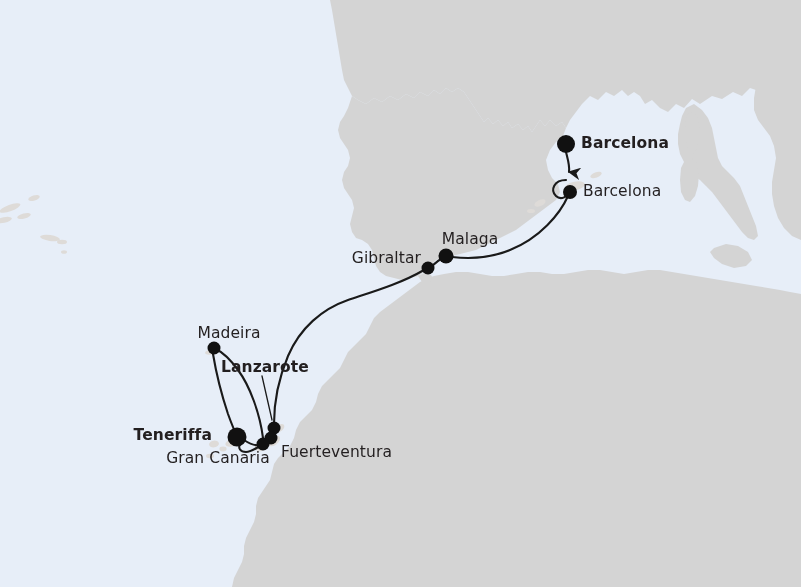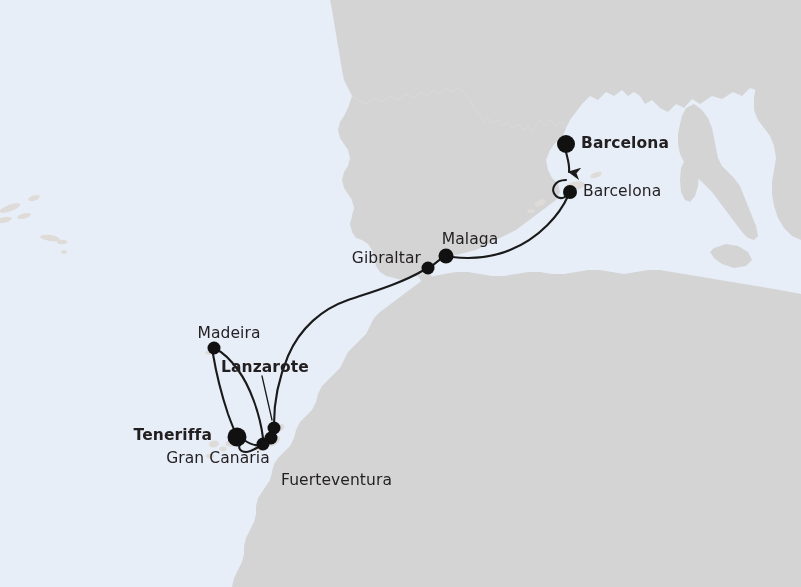--- a/index.html
+++ b/index.html
@@ -227,18 +227,18 @@
 
   </svg>
 
   <div id="port-labels">
       <div class="port-label bold lbl-right" style="left: 581px; top: 144px;">Barcelona</div>
       <div class="port-label lbl-right" style="left: 583px; top: 192px;">Barcelona</div>
       <div class="port-label lbl-center" style="left: 470px; top: 240px;">Malaga</div>
       <div class="port-label lbl-left" style="left: 421px; top: 259px;">Gibraltar</div>
       <div class="port-label lbl-center" style="left: 214px; top: 334px; margin-left: 15px;">Madeira</div>
       <div class="port-label lbl-center" style="left: 265px; top: 368px; font-weight: bold;">Lanzarote</div>
-      <div class="port-label lbl-right" style="left: 281px; top: 453px; margin-top: 28px;">Fuerteventura</div>
+      <div class="port-label lbl-right" style="left: 281px; top: 453px;">Fuerteventura</div>
       <div class="port-label bold lbl-left" style="left: 212px; top: 436px;">Teneriffa</div>
       <div class="port-label lbl-center" style="left: 218px; top: 459px;">Gran Canaria</div>
     </div>
 
 </div>
 
 </body></html>

